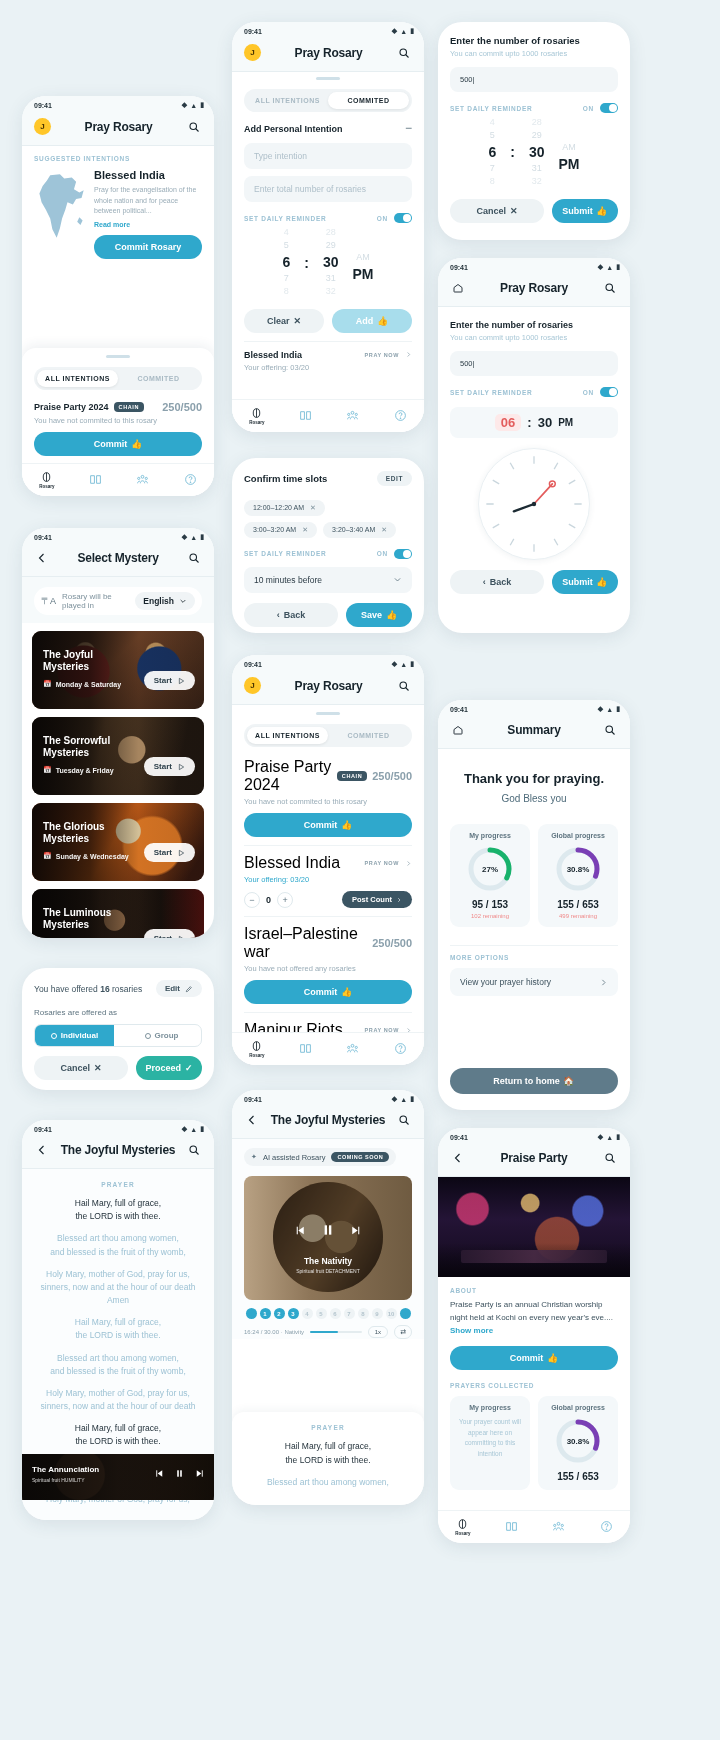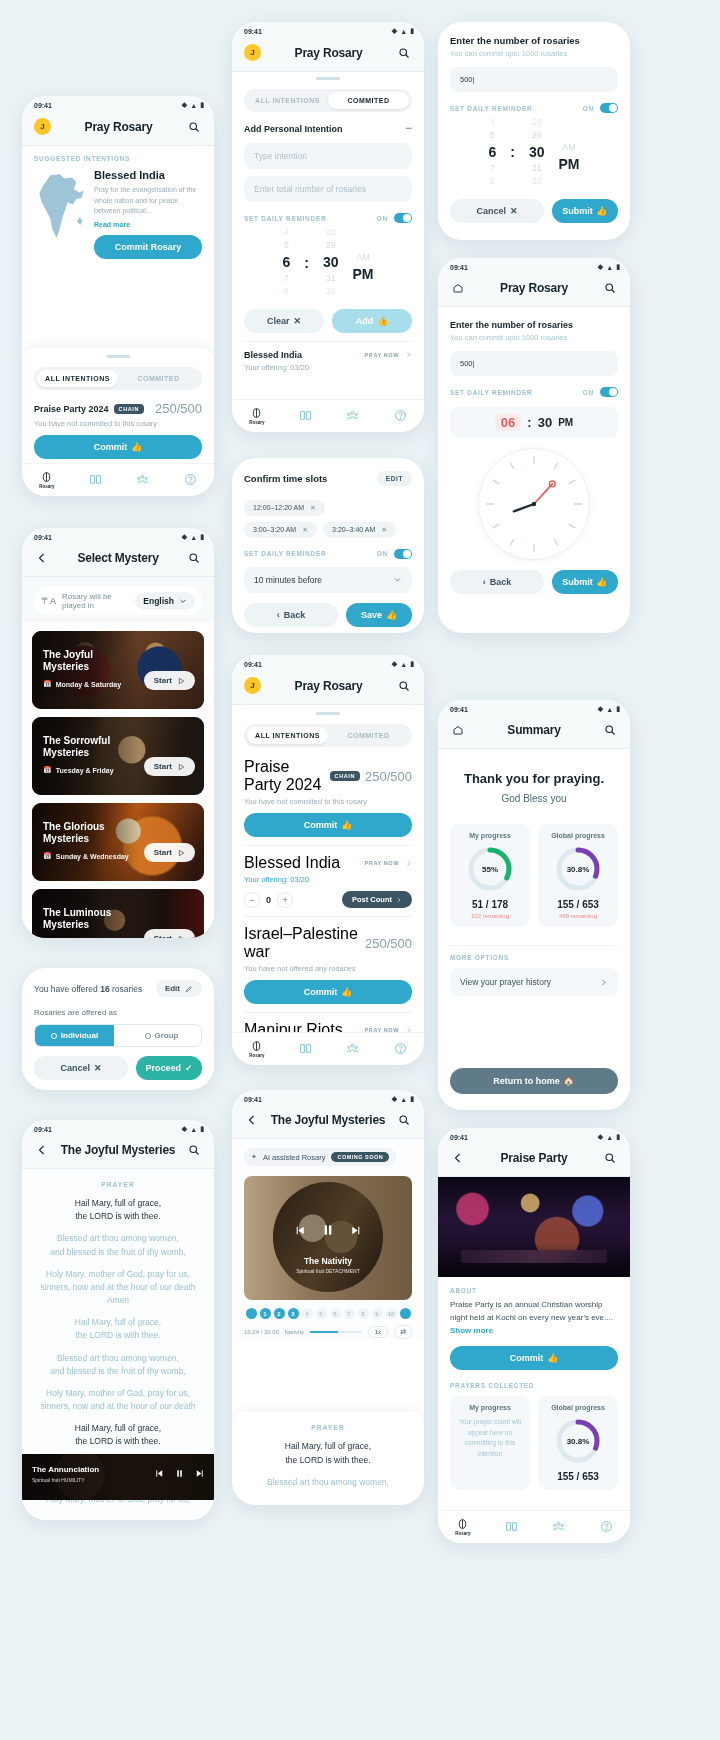--- a/index.html
+++ b/index.html
@@ -95,21 +95,21 @@
   .tabbar .t { display:flex;flex-direction:column;align-items:center;gap:1px;color:#6fb8d4; }
   .tabbar .t.active { color:#16232b; }
   .tabbar svg { width:13px;height:13px; }
   .tabbar .lbl { font-size:4.5px; font-weight:600; }
 
   .intent-row .nm { font-size:9px;font-weight:700;color:#16232b; }
   .chip-chain {
     background:#3b5563;color:#fff;font-size:5.5px;font-weight:700;letter-spacing:0.6px;
     padding:2px 5px;border-radius:4px;
   }
-  .count { font-size:13px;color:#8ba0ac;font-weight:400;text-align:right; }
+  .count { font-size:11px;color:#8ba0ac;font-weight:700;text-align:right; }
   .subline { font-size:7.5px;color:#9aadb8;margin-top:3px; }
 
   .mys-card { position:relative; height:78px; border-radius:9px; overflow:hidden; margin-bottom:8px; }
   .mys-art { position:absolute; inset:0; }
   .mys-shade { position:absolute; inset:0; background:linear-gradient(90deg, rgba(8,6,5,.93) 0%, rgba(8,6,5,.72) 34%, rgba(8,6,5,.18) 62%, rgba(8,6,5,.25) 100%); }
   .mys-txt { position:absolute; left:11px; top:18px; color:#fff; }
   .mys-txt .t1 { font-size:10px;font-weight:700;line-height:1.2; }
   .mys-txt .t2 { font-size:7px;font-weight:600;margin-top:7px;display:flex;align-items:center;gap:4px;opacity:.95; }
   .start-pill {
     position:absolute; right:9px; bottom:19px;
@@ -1024,23 +1024,23 @@
       <div style="text-align:center;font-size:10px;color:#4e6b7a;margin-top:7px;">God Bless you</div>
 
       <div style="display:flex;gap:8px;margin-top:20px;">
         <div class="prog-card">
           <div class="ttl">My progress</div>
           <div class="donut">
             <svg viewBox="0 0 48 48" style="width:48px;height:48px;transform:rotate(-90deg);">
               <circle cx="24" cy="24" r="19" fill="none" stroke="#dde9ee" stroke-width="5"></circle>
               <circle cx="24" cy="24" r="19" fill="none" stroke="#18b26b" stroke-width="5" stroke-linecap="round" stroke-dasharray="39 120"></circle>
             </svg>
-            <span class="val">55%</span>
-          </div>
-          <div class="big">51 / 178</div>
+            <span class="val">27%</span>
+          </div>
+          <div class="big">95 / 153</div>
           <div class="sm">102 remaining</div>
         </div>
         <div class="prog-card">
           <div class="ttl">Global progress</div>
           <div class="donut">
             <svg viewBox="0 0 48 48" style="width:48px;height:48px;transform:rotate(-90deg);">
               <circle cx="24" cy="24" r="19" fill="none" stroke="#dde9ee" stroke-width="5"></circle>
               <circle cx="24" cy="24" r="19" fill="none" stroke="#7a3fb5" stroke-width="5" stroke-linecap="round" stroke-dasharray="37 120"></circle>
             </svg>
             <span class="val">30.8%</span>

